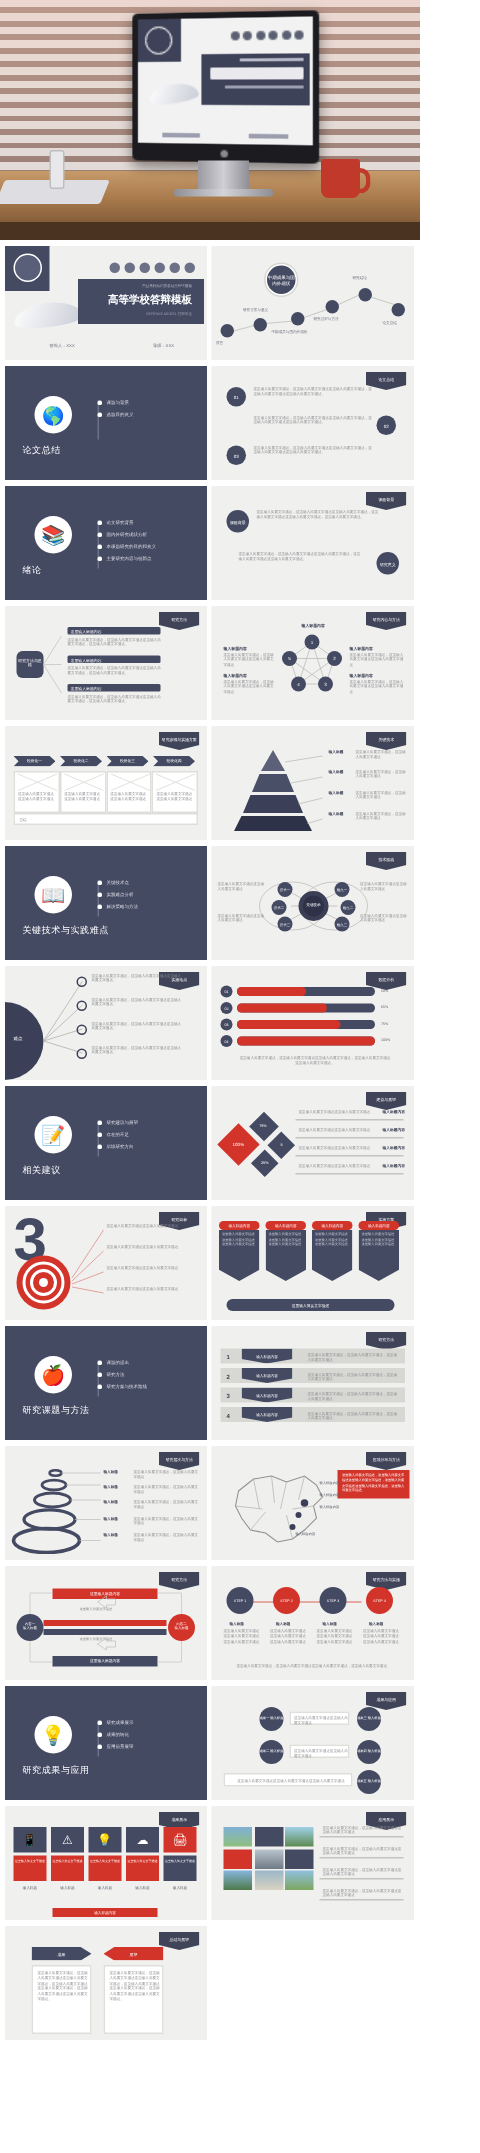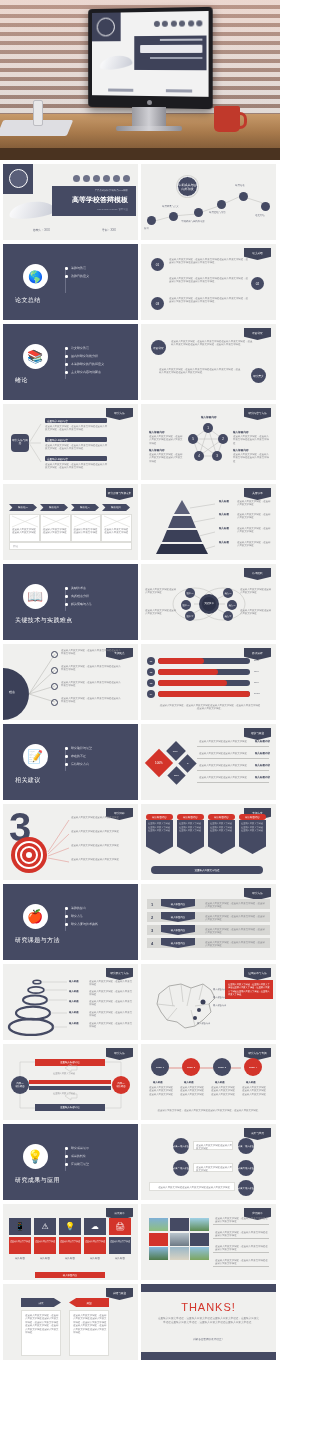--- a/index.html
+++ b/index.html
@@ -683,21 +683,14 @@
     <div class="blk" style="left:18px;top:14px;width:40px;height:9px;color:#fff;font-size:2.6px;display:flex;align-items:center;justify-content:center;clip-path:polygon(0 0,82% 0,100% 50%,82% 100%,0 100%);">成果</div>
     <div class="blkr" style="left:66px;top:14px;width:40px;height:9px;color:#fff;font-size:2.6px;display:flex;align-items:center;justify-content:center;clip-path:polygon(18% 0,100% 0,100% 100%,18% 100%,0 50%);">展望</div>
     <div class="cardbox" style="left:18px;top:26px;width:40px;height:46px;">
       <div class="txt" style="left:3px;top:3px;width:34px;">这里输入简要文字描述，这里输入简要文字描述这里输入简要文字描述，这里输入简要文字描述这里输入简要文字描述，这里输入简要文字描述这里输入简要文字描述。</div>
     </div>
     <div class="cardbox" style="left:66px;top:26px;width:40px;height:46px;">
       <div class="txt" style="left:3px;top:3px;width:34px;">这里输入简要文字描述，这里输入简要文字描述这里输入简要文字描述，这里输入简要文字描述这里输入简要文字描述，这里输入简要文字描述这里输入简要文字描述。</div>
     </div>
   </div>
 
-  <div class="slide dark">
-    <div style="position:absolute;left:0;top:8px;width:100%;height:60px;background:#f0f0ee;">
-      <div class="thanks" style="top:9px;">THANKS!</div>
-      <div class="th-sub" style="top:25px;padding:0 16px;">这里输入简要文字描述，这里输入简要文字描述这里输入简要文字描述，这里输入简要文字描述这里输入简要文字描述，这里输入简要文字描述这里输入简要文字描述。</div>
-      <div class="th-sub" style="top:46px;color:#6a6d7c;">感谢各位老师的批评指正！</div>
-    </div>
-  </div>
 
 </div>
 
 </body></html>

